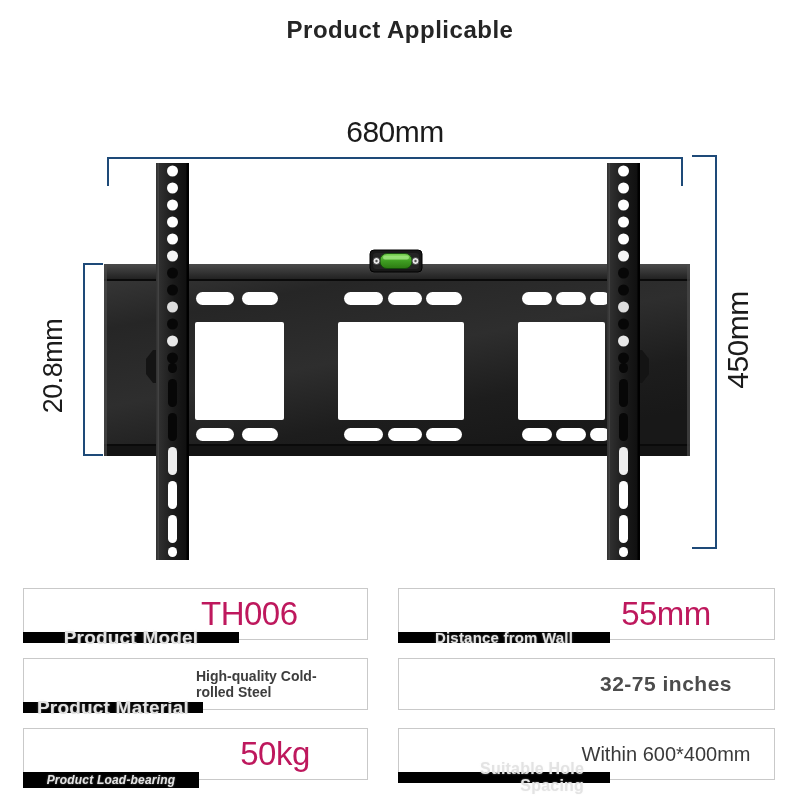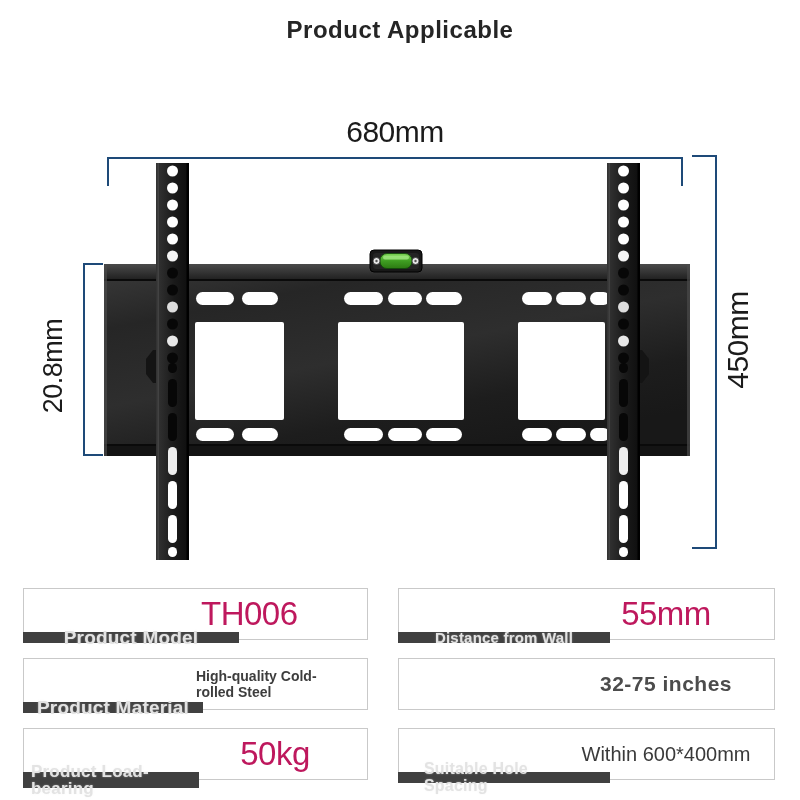--- a/index.html
+++ b/index.html
@@ -9,30 +9,30 @@
         font-size:24px;font-weight:bold;color:#252525;letter-spacing:.5px;}
   .diagram-svg{position:absolute;top:0;left:0;}
   .dim-text{font-family:"Liberation Sans",sans-serif;font-size:30px;fill:#1b1b1b;letter-spacing:-.5px;}
   .dim-text-small{font-size:27px;}
 
   
   .spec-col{position:absolute;}
   .spec-col-left{left:23px;top:588px;width:345px;}
   .spec-col-right{left:398px;top:588px;width:377px;}
   .spec-row{position:relative;height:50px;background:#fff;border:1px solid #c9c9c9;margin-bottom:18px;}
-  .spec-label{position:absolute;left:-1px;top:-4px;bottom:-4px;width:160px;background:#404040;
+  .spec-label{position:absolute;left:-1px;top:-4px;bottom:-4px;width:160px;background:#000000;
         color:#e3e3e3;font-weight:bold;display:flex;align-items:center;justify-content:center;
-        text-align:left;line-height:1.02;letter-spacing:.2px;
+        text-align:right;line-height:1.02;letter-spacing:.2px;
         text-shadow:0 0 2px rgba(235,235,235,.45);margin-top:47px;}
   .spec-value{position:absolute;left:159px;right:0;top:0;bottom:0;display:flex;
         align-items:center;justify-content:center;color:#be185d;}
   
   .label-product-model{font-size:19px;padding:0 28px;}
   .label-product-material{font-size:19px;padding:0 10px;}
-  .label-load-bearing{font-size:17px;padding:8px 8px;}
+  .label-load-bearing{font-size:12px;padding:8px 8px;font-style:italic;}
   .label-distance-wall{font-size:15px;padding:0 26px;}
   .label-applicable-size{font-size:19px;padding:0 30px;}
   .label-hole-spacing{font-size:16px;padding:0 26px;}
   
   .value-big{font-size:33px;letter-spacing:-.5px;font-weight:400;}
   .value-left{justify-content:flex-start;padding-left:18px;}
   .value-material{justify-content:flex-start;padding-left:13px;font-size:14px;font-weight:bold;
         color:#3d3d3d;line-height:1.15;padding-right:14px;}
   .value-inches{font-size:21px;font-weight:bold;color:#4c4c4c;letter-spacing:.5px;}
   .value-spacing{font-size:20px;font-weight:normal;color:#3a3a3a;}

